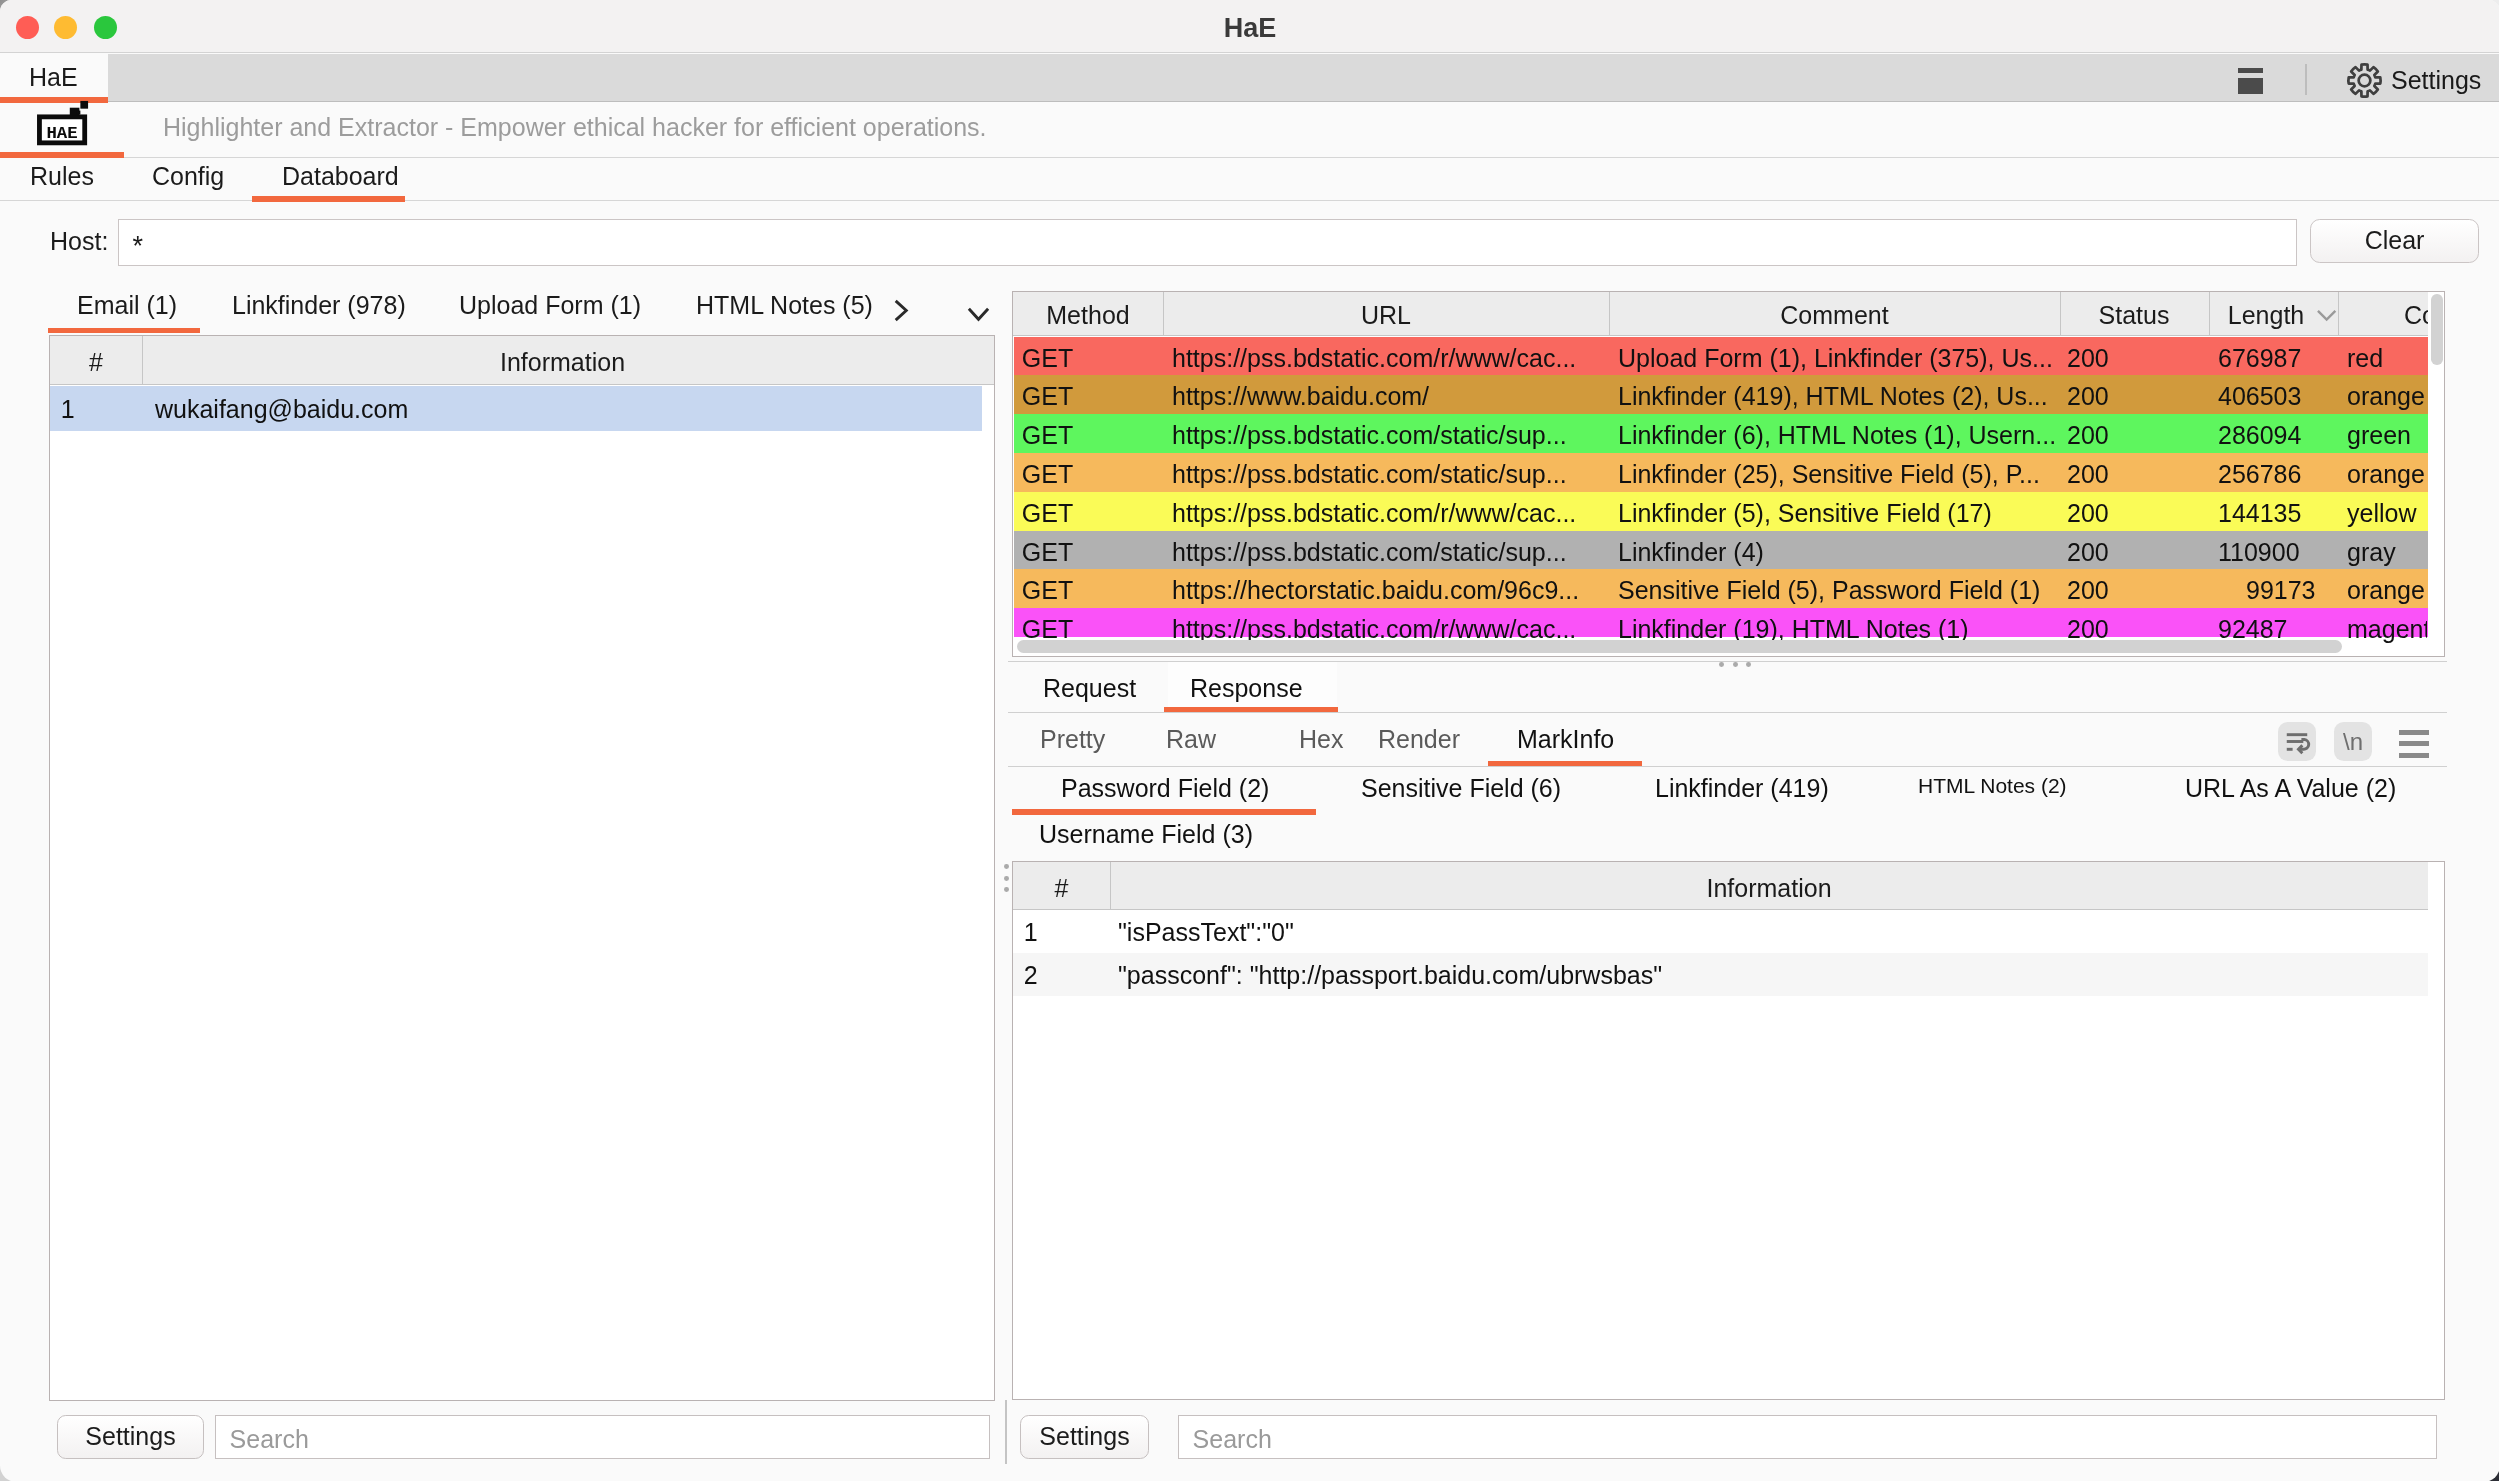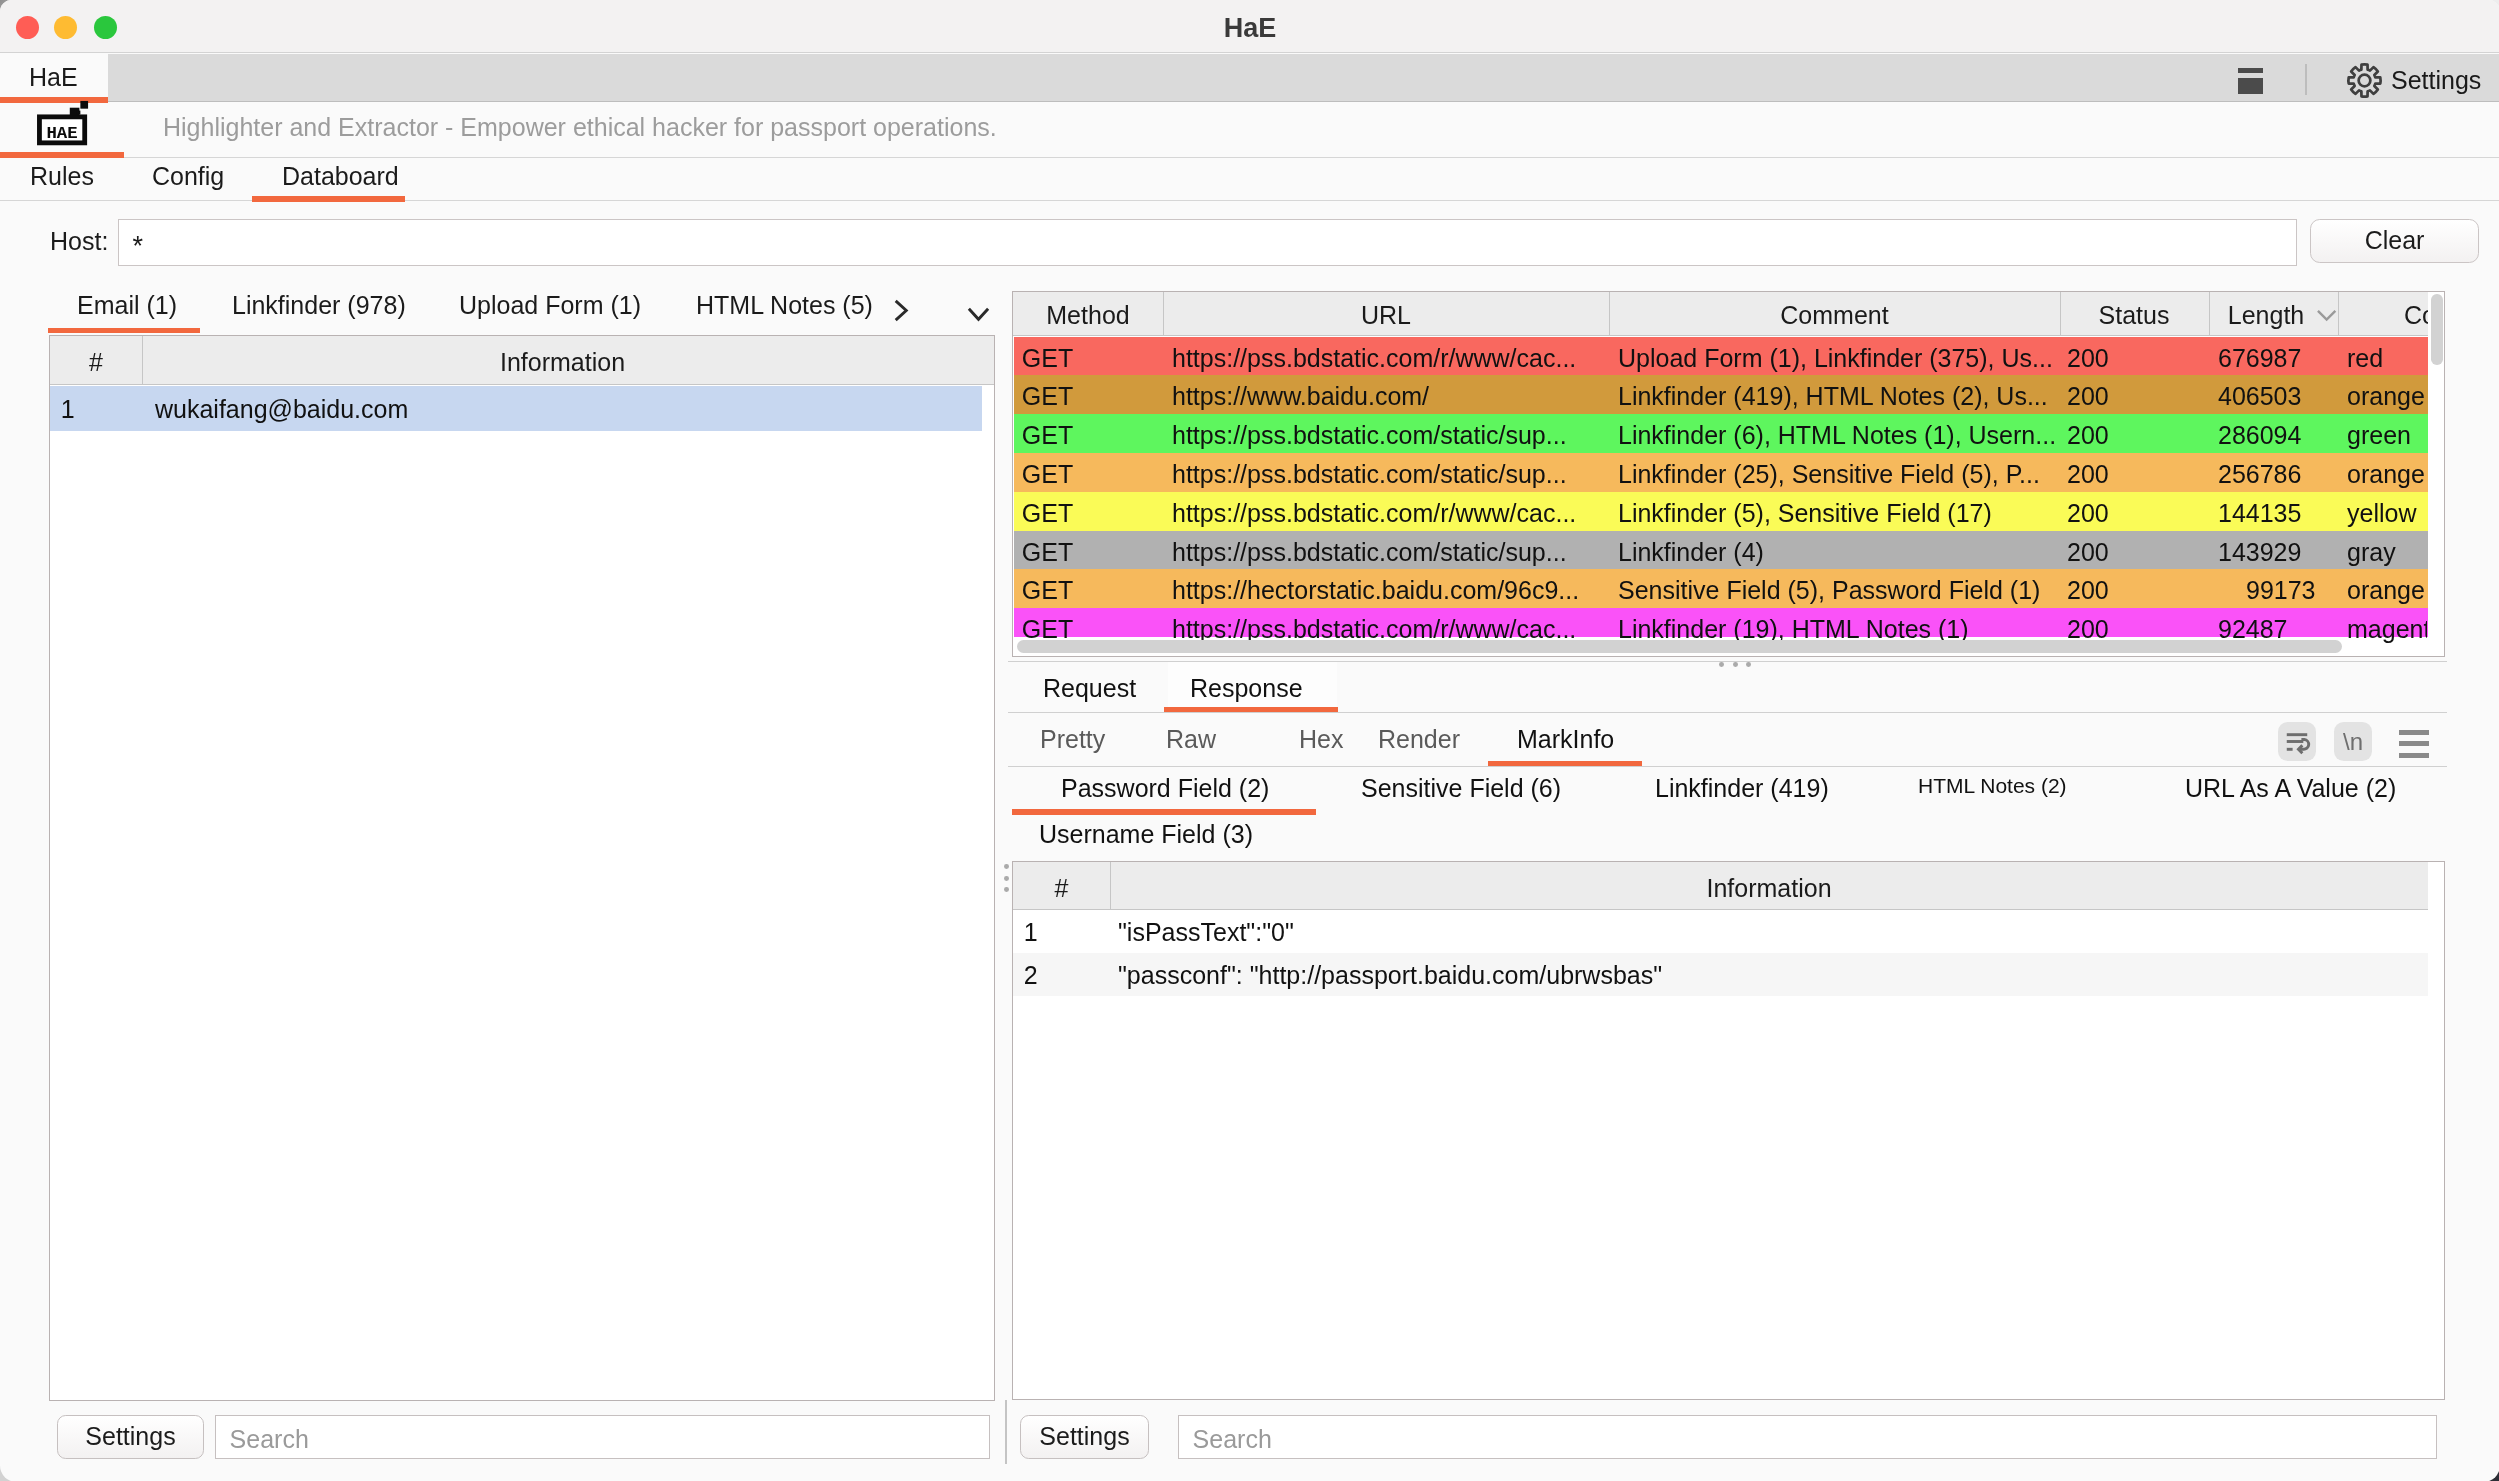--- a/index.html
+++ b/index.html
@@ -96,21 +96,21 @@
   <svg class="abs" style="left:2345px; top:6.8px;" width="39" height="39" viewBox="0 0 40 40">
     <g fill="none" stroke="#3f3f3f" stroke-width="2.8">
       <circle cx="20" cy="20" r="6"></circle>
     </g>
     <path id="gearp" fill="none" stroke="#3f3f3f" stroke-width="2.8" stroke-linejoin="round" d="M36.2 16.9 A16.5 16.5 0 0 1 36.2 23.1 L31.1 23.2 A11.5 11.5 0 0 1 30.1 25.6 L33.7 29.2 A16.5 16.5 0 0 1 29.2 33.7 L25.6 30.1 A11.5 11.5 0 0 1 23.2 31.1 L23.1 36.2 A16.5 16.5 0 0 1 16.9 36.2 L16.8 31.1 A11.5 11.5 0 0 1 14.4 30.1 L10.8 33.7 A16.5 16.5 0 0 1 6.3 29.2 L9.9 25.6 A11.5 11.5 0 0 1 8.9 23.2 L3.8 23.1 A16.5 16.5 0 0 1 3.8 16.9 L8.9 16.8 A11.5 11.5 0 0 1 9.9 14.4 L6.3 10.8 A16.5 16.5 0 0 1 10.8 6.3 L14.4 9.9 A11.5 11.5 0 0 1 16.8 8.9 L16.9 3.8 A16.5 16.5 0 0 1 23.1 3.8 L23.2 8.9 A11.5 11.5 0 0 1 25.6 9.9 L29.2 6.3 A16.5 16.5 0 0 1 33.7 10.8 L30.1 14.4 A11.5 11.5 0 0 1 31.1 16.8 Z"></path>
   </svg>
   <span class="abs" style="left:2391px; top:11.6px; font-size:25px; color:#1a1a1a;">Settings</span>
 </div>
 
 <div class="abs" id="banner">
-  <span class="abs sub">Highlighter and Extractor - Empower ethical hacker for passport operations.</span>
+  <span class="abs sub">Highlighter and Extractor - Empower ethical hacker for efficient operations.</span>
   <div class="abs bar"></div>
 
   <svg class="abs" style="left:35px; top:-3.9px;" width="58" height="52" viewBox="0 0 60 54">
     <rect x="2" y="15" width="52" height="32" fill="#0b0b0b"></rect>
     <rect x="7" y="20" width="42" height="22" fill="#fff"></rect>
     <text x="28" y="39" font-family="Liberation Mono" font-weight="bold" font-size="18" text-anchor="middle" fill="#0b0b0b">HAE</text>
     <rect x="36" y="8" width="10" height="8" fill="#0b0b0b"></rect>
     <rect x="47" y="1" width="8" height="8" fill="#0b0b0b"></rect>
     <rect x="43" y="11" width="4" height="4" fill="#0b0b0b"></rect>
   </svg>
@@ -208,21 +208,21 @@
         <span style="left:604px; width:436px;">Linkfinder (5), Sensitive Field (17)</span>
         <span style="left:1053px;">200</span>
         <span style="left:1204px;">144135</span>
         <span style="left:1333px; width:80px;">yellow</span>
       </div>
   <div class="rrow" style="top:239px; background:#b1b1b1;">
         <span style="left:7.8px;">GET</span>
         <span style="left:158px; width:436px;">https://pss.bdstatic.com/static/sup...</span>
         <span style="left:604px; width:436px;">Linkfinder (4)</span>
         <span style="left:1053px;">200</span>
-        <span style="left:1204px;">143929</span>
+        <span style="left:1204px;">110900</span>
         <span style="left:1333px; width:80px;">gray</span>
       </div>
   <div class="rrow" style="top:277px; background:#f6b95c;">
         <span style="left:7.8px;">GET</span>
         <span style="left:158px; width:436px;">https://hectorstatic.baidu.com/96c9...</span>
         <span style="left:604px; width:436px;">Sensitive Field (5), Password Field (1)</span>
         <span style="left:1053px;">200</span>
         <span style="left:1232px;text-align:right;">99173</span>
         <span style="left:1333px; width:80px;">orange</span>
       </div>

